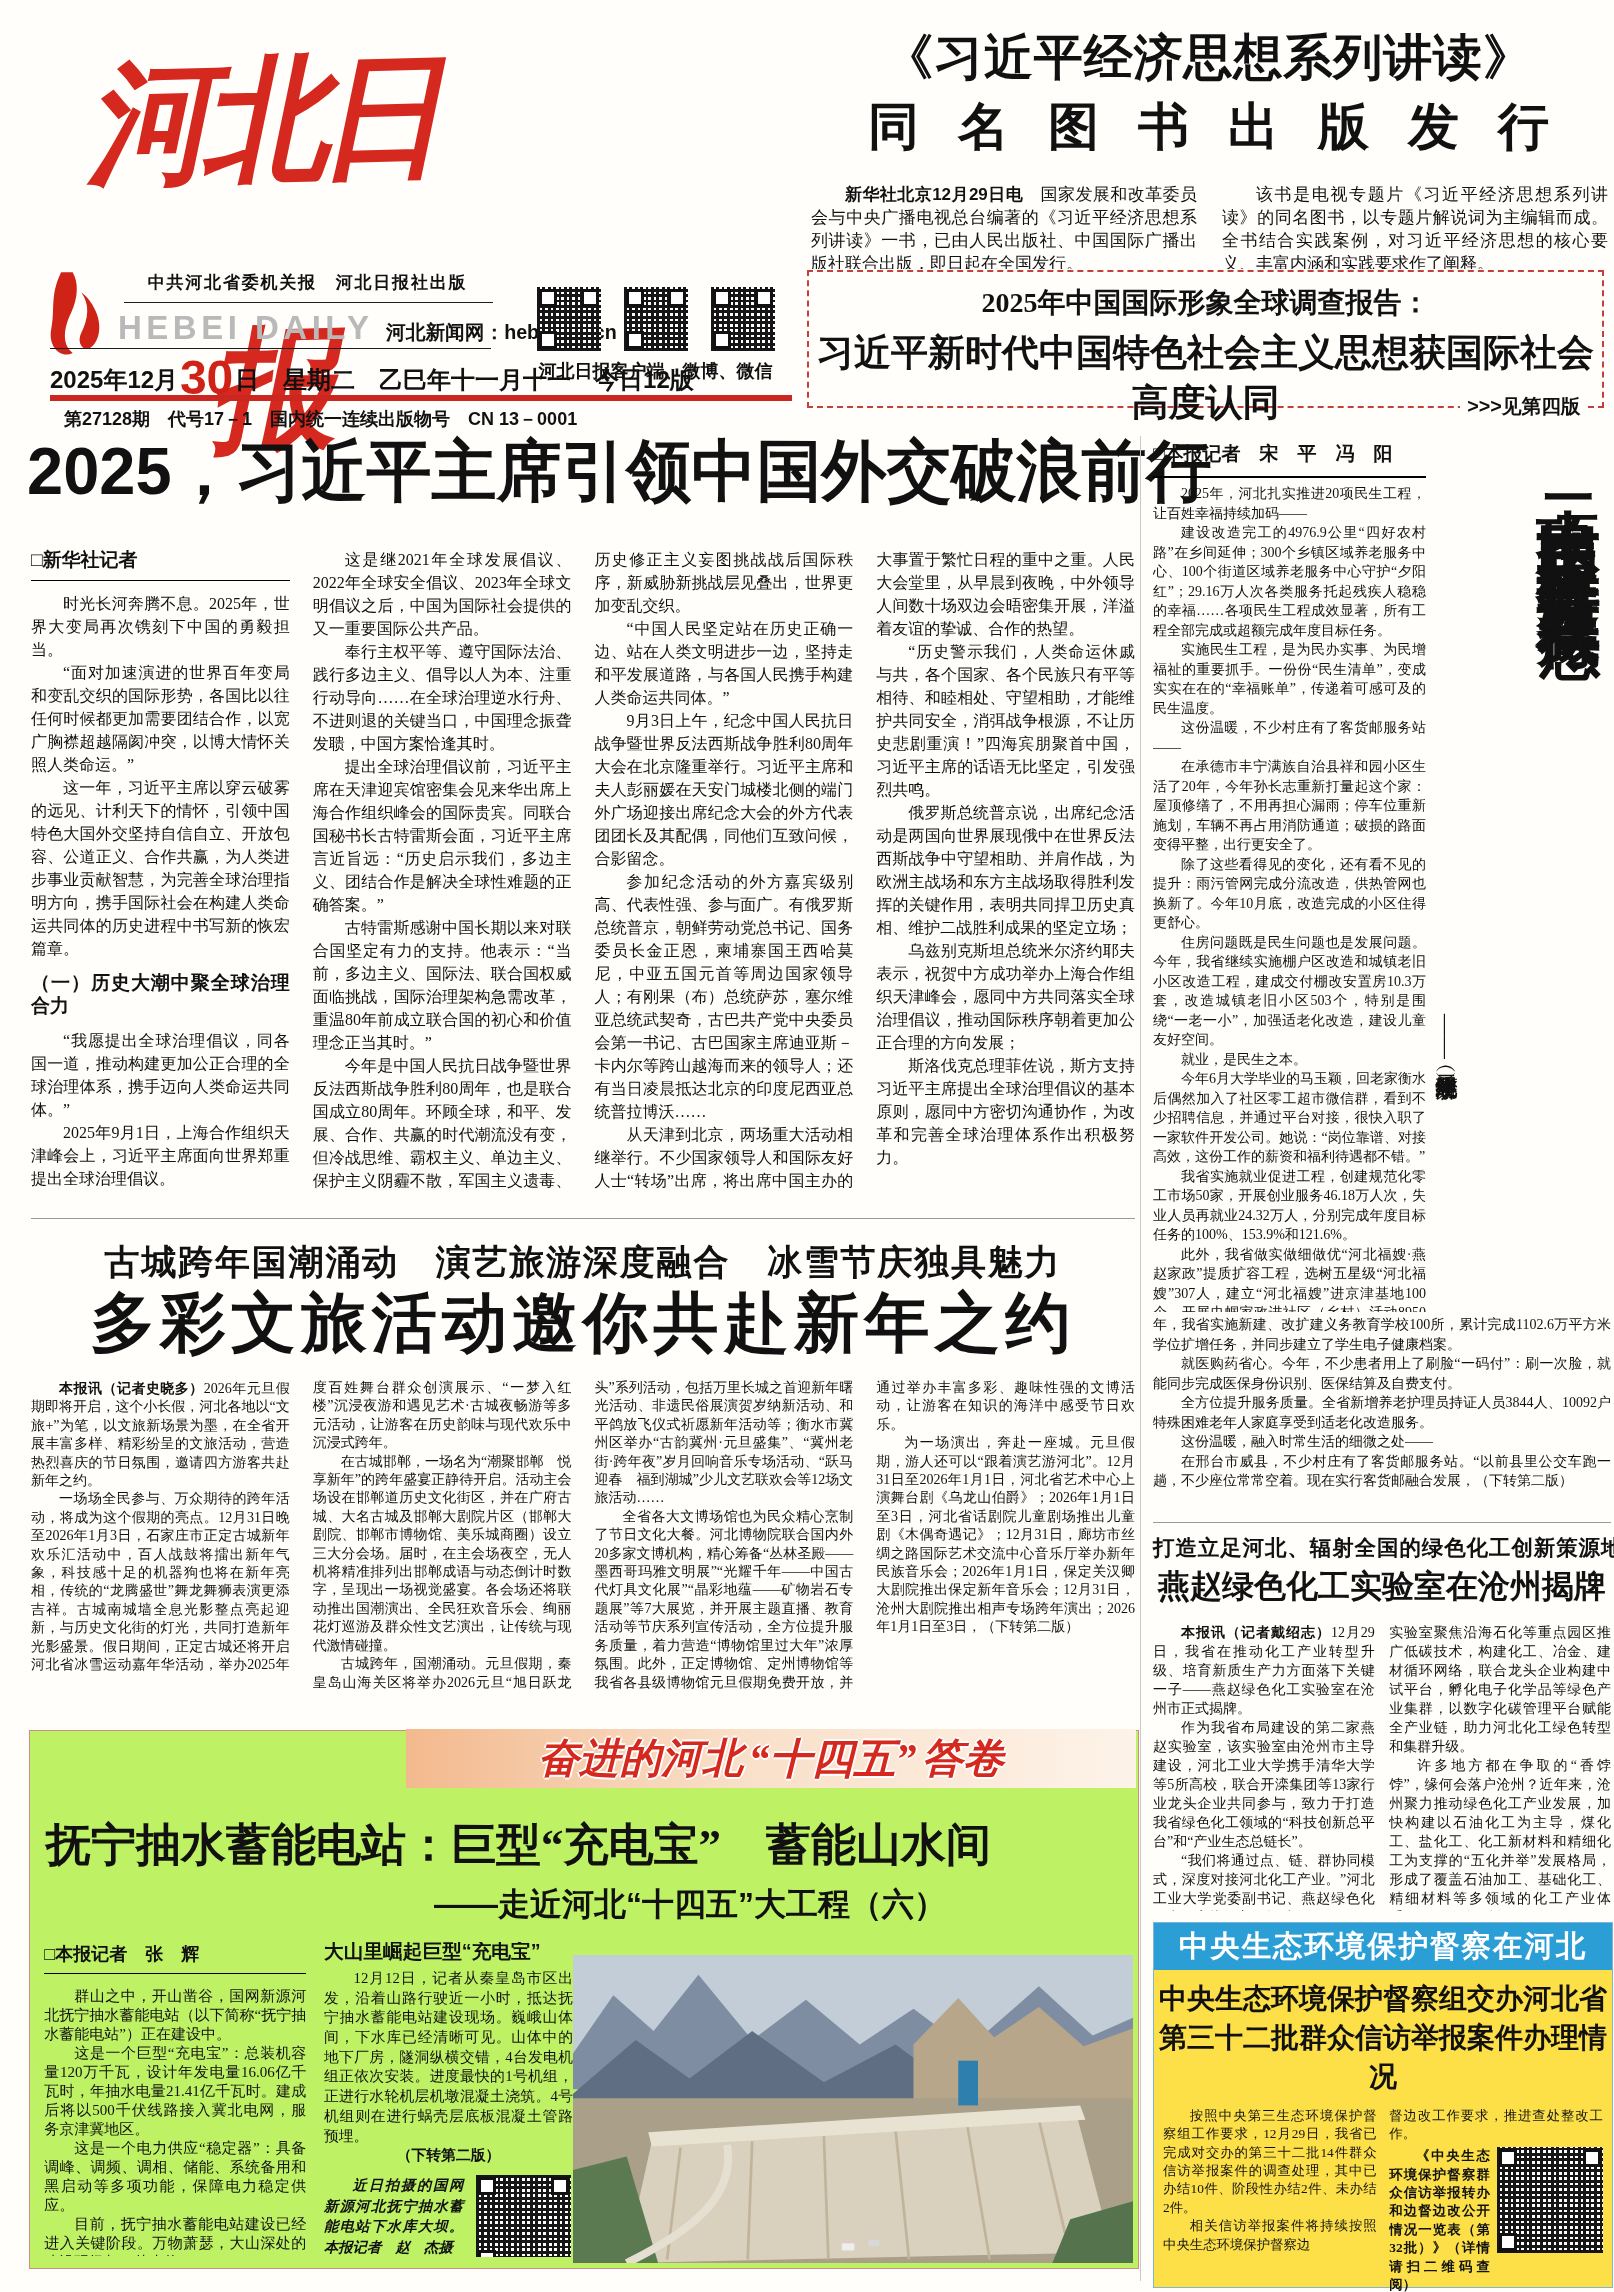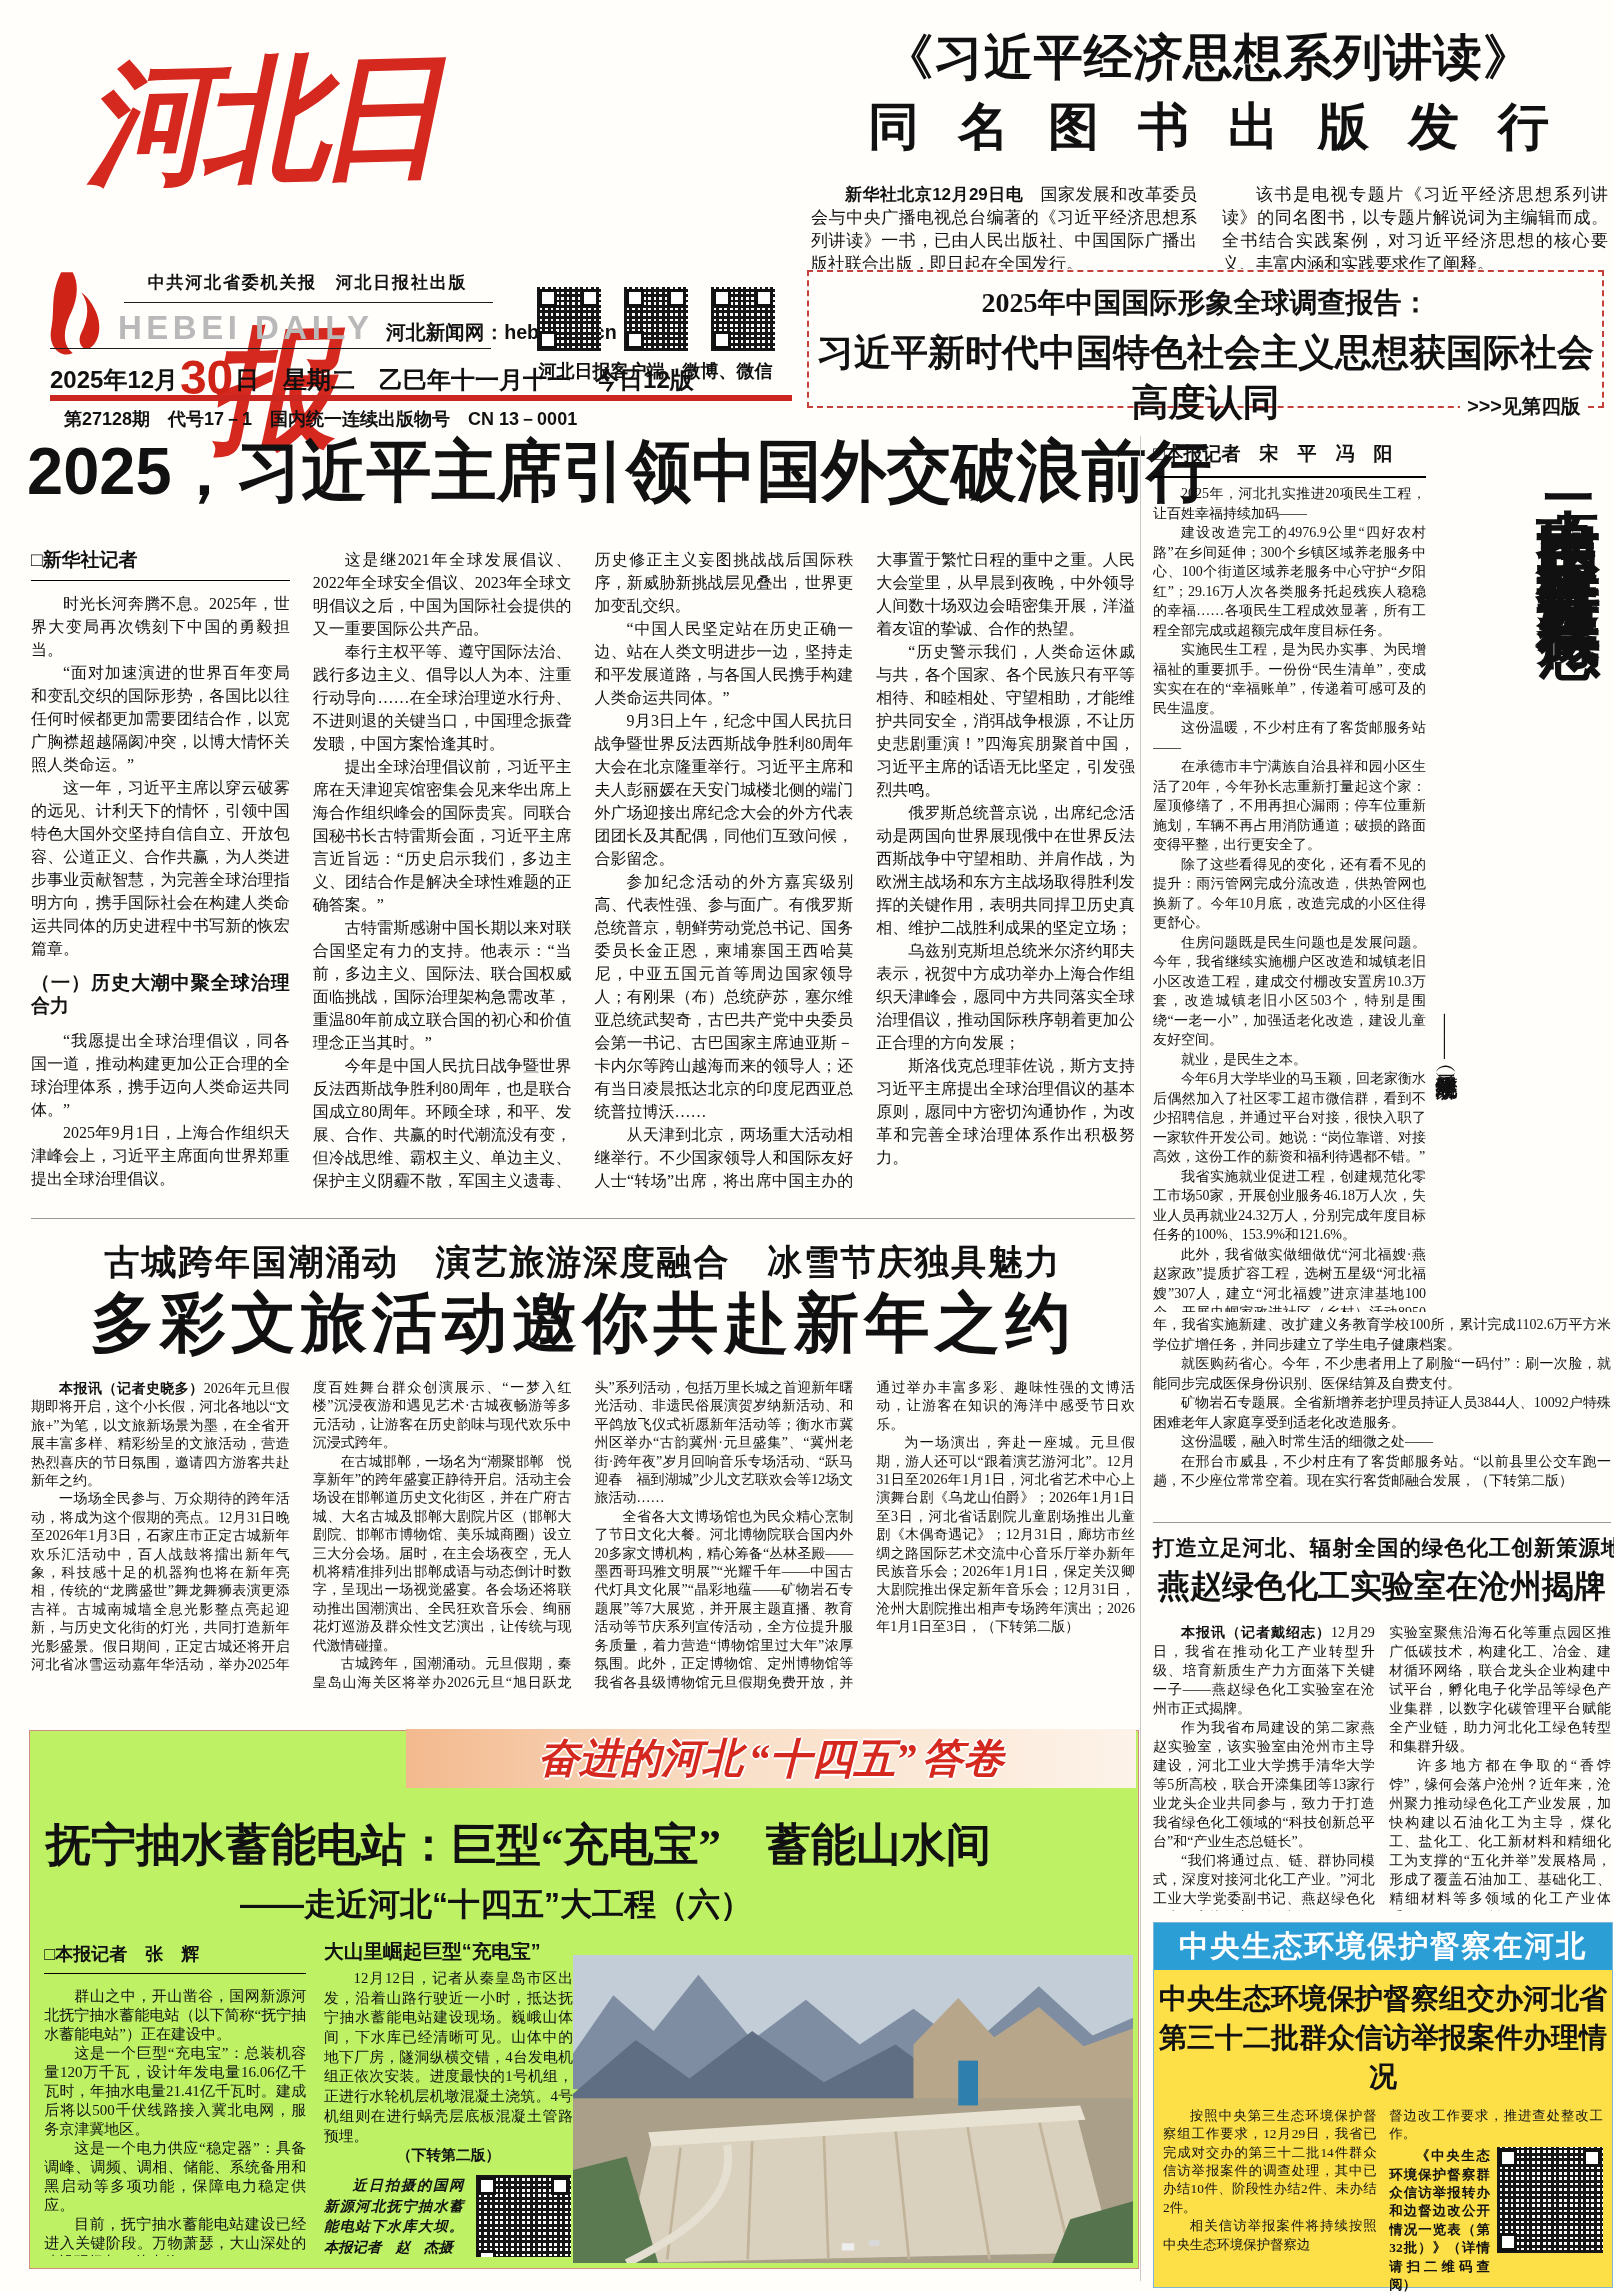--- a/index.html
+++ b/index.html
@@ -74,21 +74,21 @@
             font-size:14px;line-height:18.4px;text-align:justify;overflow:hidden;}
   
   #fn-box{left:29px;top:1730px;width:1108px;height:537px;border:1.8px solid #cf8d84;background:#bef264;}
   #fn-badge{position:absolute;left:376px;top:-1.8px;width:730px;height:59px;
             background:linear-gradient(90deg,#f3b98e,#f9dfc8 45%,#fdf3e9);
             display:flex;align-items:center;justify-content:center;gap:5.4px;}
   #fn-badge span{font-style:italic;font-weight:900;color:#d5281e;
       text-shadow:-1.8px 0 #fff,1.8px 0 #fff,0 -1.8px #fff,0 1.8px #fff;}
   #fn-badge .b1{font-size:41px;} #fn-badge .b2{font-size:42px;} #fn-badge .b3{font-size:41px;}
   #fn-head{position:absolute;left:16px;top:84px;width:900px;text-align:center;font-weight:900;font-size:45px;white-space:nowrap;}
-  #fn-sub{position:absolute;left:16px;top:152px;width:900px;text-align:center;font-weight:900;font-size:32px;}
+  #fn-sub{position:absolute;left:16px;top:152px;width:900px;text-align:right;font-weight:900;font-size:32px;}
   #fn-byline{position:absolute;left:14.3px;top:211px;width:262px;font-weight:700;font-size:18px;
              border-bottom:1.8px solid #000;padding-bottom:7.2px;font-family:"Liberation Sans","DejaVu Sans",sans-serif;}
   #fn-col1{position:absolute;left:14.3px;top:256px;width:262px;height:269px;font-size:15px;line-height:19px;text-align:justify;overflow:hidden;}
   #fn-col2{position:absolute;left:294px;top:211px;width:249px;height:315px;font-size:14.8px;line-height:19.7px;text-align:justify;overflow:hidden;}
   #fn-col2 .fn-sub2{font-family:"Liberation Sans","DejaVu Sans",sans-serif;font-weight:900;font-size:19.7px;text-indent:0;margin-bottom:7.2px;}
   .fn-caprow{display:flex;gap:10.7px;margin-top:9px;align-items:flex-start;}
   .fn-caption{flex:1;font-style:italic;font-weight:700;font-size:14.3px;line-height:20.6px;text-indent:2em;}
   .fn-qrwrap{width:99px;text-align:center;}
   #fn-qr{position:relative;width:95px;height:95px;display:inline-block;}
   #fn-photo{position:absolute;left:543px;top:224px;width:560px;height:308px;overflow:hidden;}
@@ -197,21 +197,21 @@
       <p class="ind">就业，是民生之本。</p>
       <p class="ind">今年6月大学毕业的马玉颖，回老家衡水后偶然加入了社区零工超市微信群，看到不少招聘信息，并通过平台对接，很快入职了一家软件开发公司。她说：“岗位靠谱、对接高效，这份工作的薪资和福利待遇都不错。”</p>
       <p class="ind">我省实施就业促进工程，创建规范化零工市场50家，开展创业服务46.18万人次，失业人员再就业24.32万人，分别完成年度目标任务的100%、153.9%和121.6%。</p>
       <p class="ind">此外，我省做实做细做优“河北福嫂·燕赵家政”提质扩容工程，选树五星级“河北福嫂”307人，建立“河北福嫂”进京津基地100个，开展巾帼家政进社区（乡村）活动8950场。</p>
     </div>
   <div class="abs" id="ms-vtitle">二十项民生工程提升百姓获得感</div>
   <div class="abs" id="ms-vsub">——河北年终经济观察（十二）</div>
   <div class="abs" id="ms-wide">
       <p class="cont">年，我省实施新建、改扩建义务教育学校100所，累计完成1102.6万平方米学位扩增任务，并同步建立了学生电子健康档案。</p>
       <p class="ind">就医购药省心。今年，不少患者用上了刷脸“一码付”：刷一次脸，就能同步完成医保身份识别、医保结算及自费支付。</p>
-      <p class="ind">矿物岩石专题展。全省新增养老护理员持证人员3844人、10092户特殊困难老年人家庭享受到适老化改造服务。</p>
+      <p class="ind">全方位提升服务质量。全省新增养老护理员持证人员3844人、10092户特殊困难老年人家庭享受到适老化改造服务。</p>
       <p class="ind">这份温暖，融入时常生活的细微之处——</p>
       <p class="ind">在邢台市威县，不少村庄有了客货邮服务站。“以前县里公交车跑一趟，不少座位常常空着。现在实行客货邮融合发展，（下转第二版）</p>
     </div>
   <div class="abs" id="hr-right"></div>
 
   <div class="abs" id="hr-left"></div>
   <div class="abs sans" id="cul-kicker">古城跨年国潮涌动　演艺旅游深度融合　冰雪节庆独具魅力</div>
   <div class="abs" id="cul-head">多彩文旅活动邀你共赴新年之约</div>
   <div class="abs" id="cul-body">
     <p class="ind"><strong class="lead">本报讯（记者史晓多）</strong><span>2026年元旦假期即将开启，这个小长假，河北各地以“文旅+”为笔，以文旅新场景为墨，在全省开展丰富多样、精彩纷呈的文旅活动，营造热烈喜庆的节日氛围，邀请四方游客共赴新年之约。</span></p>

